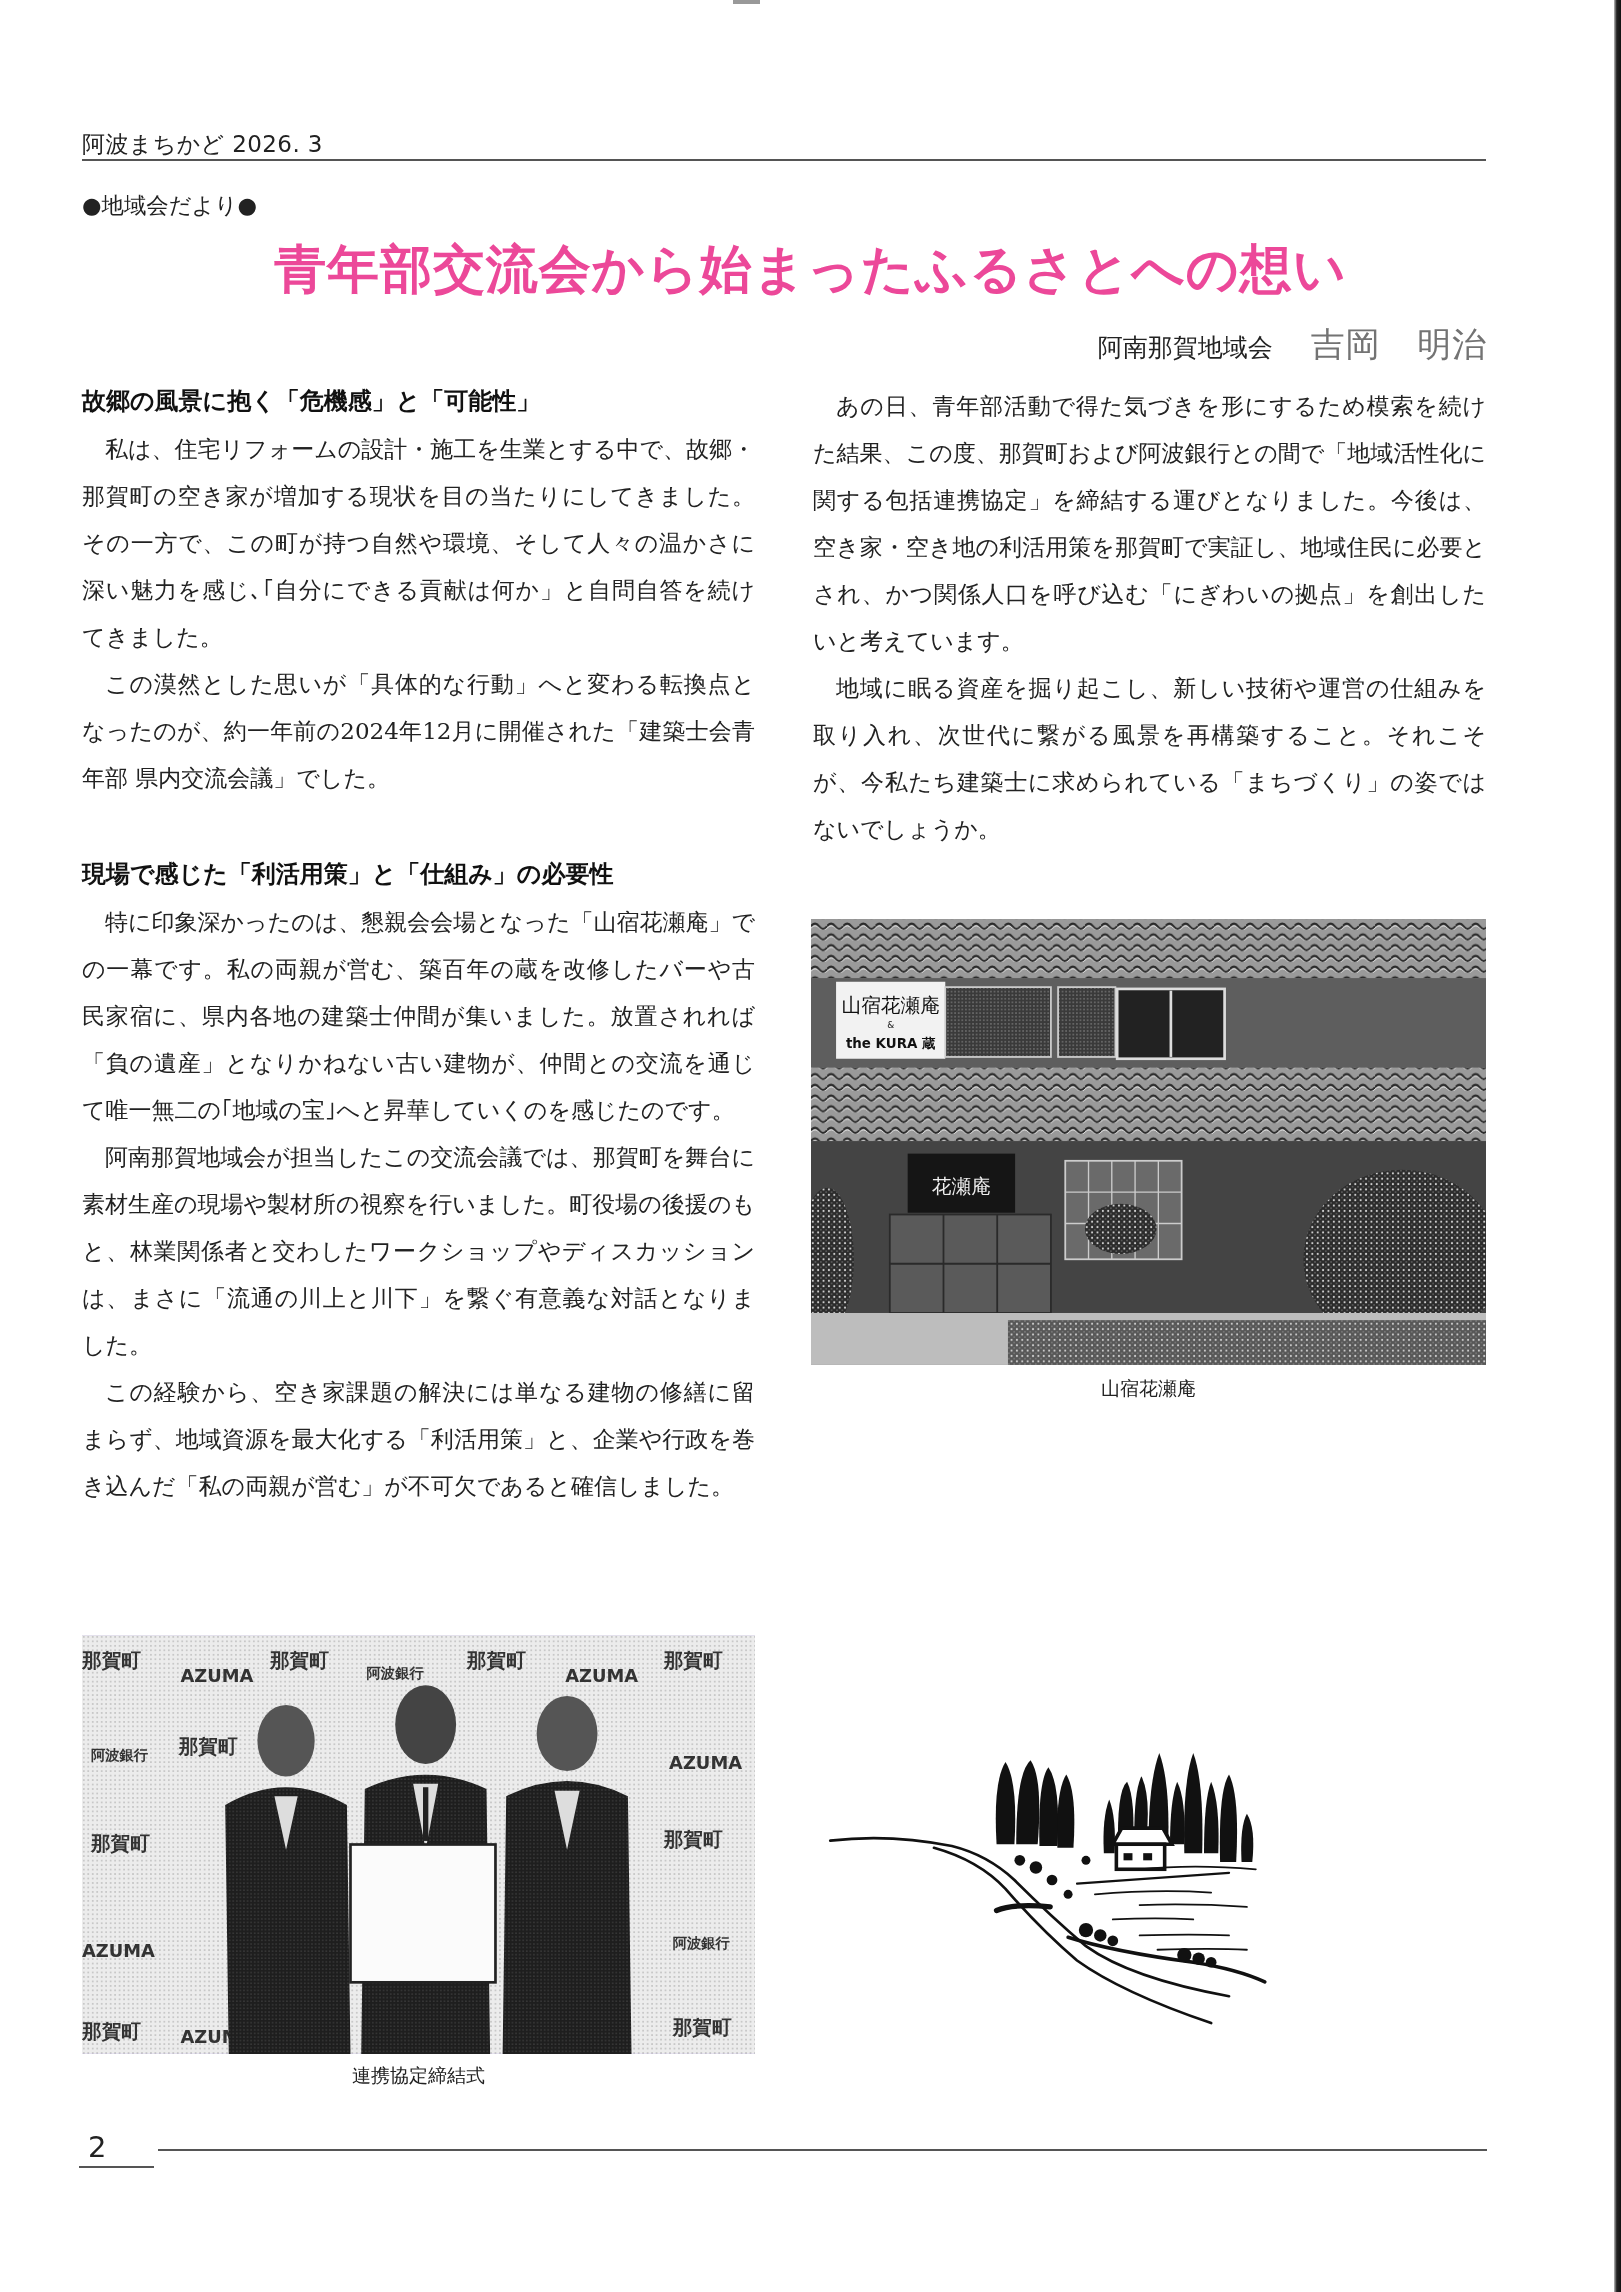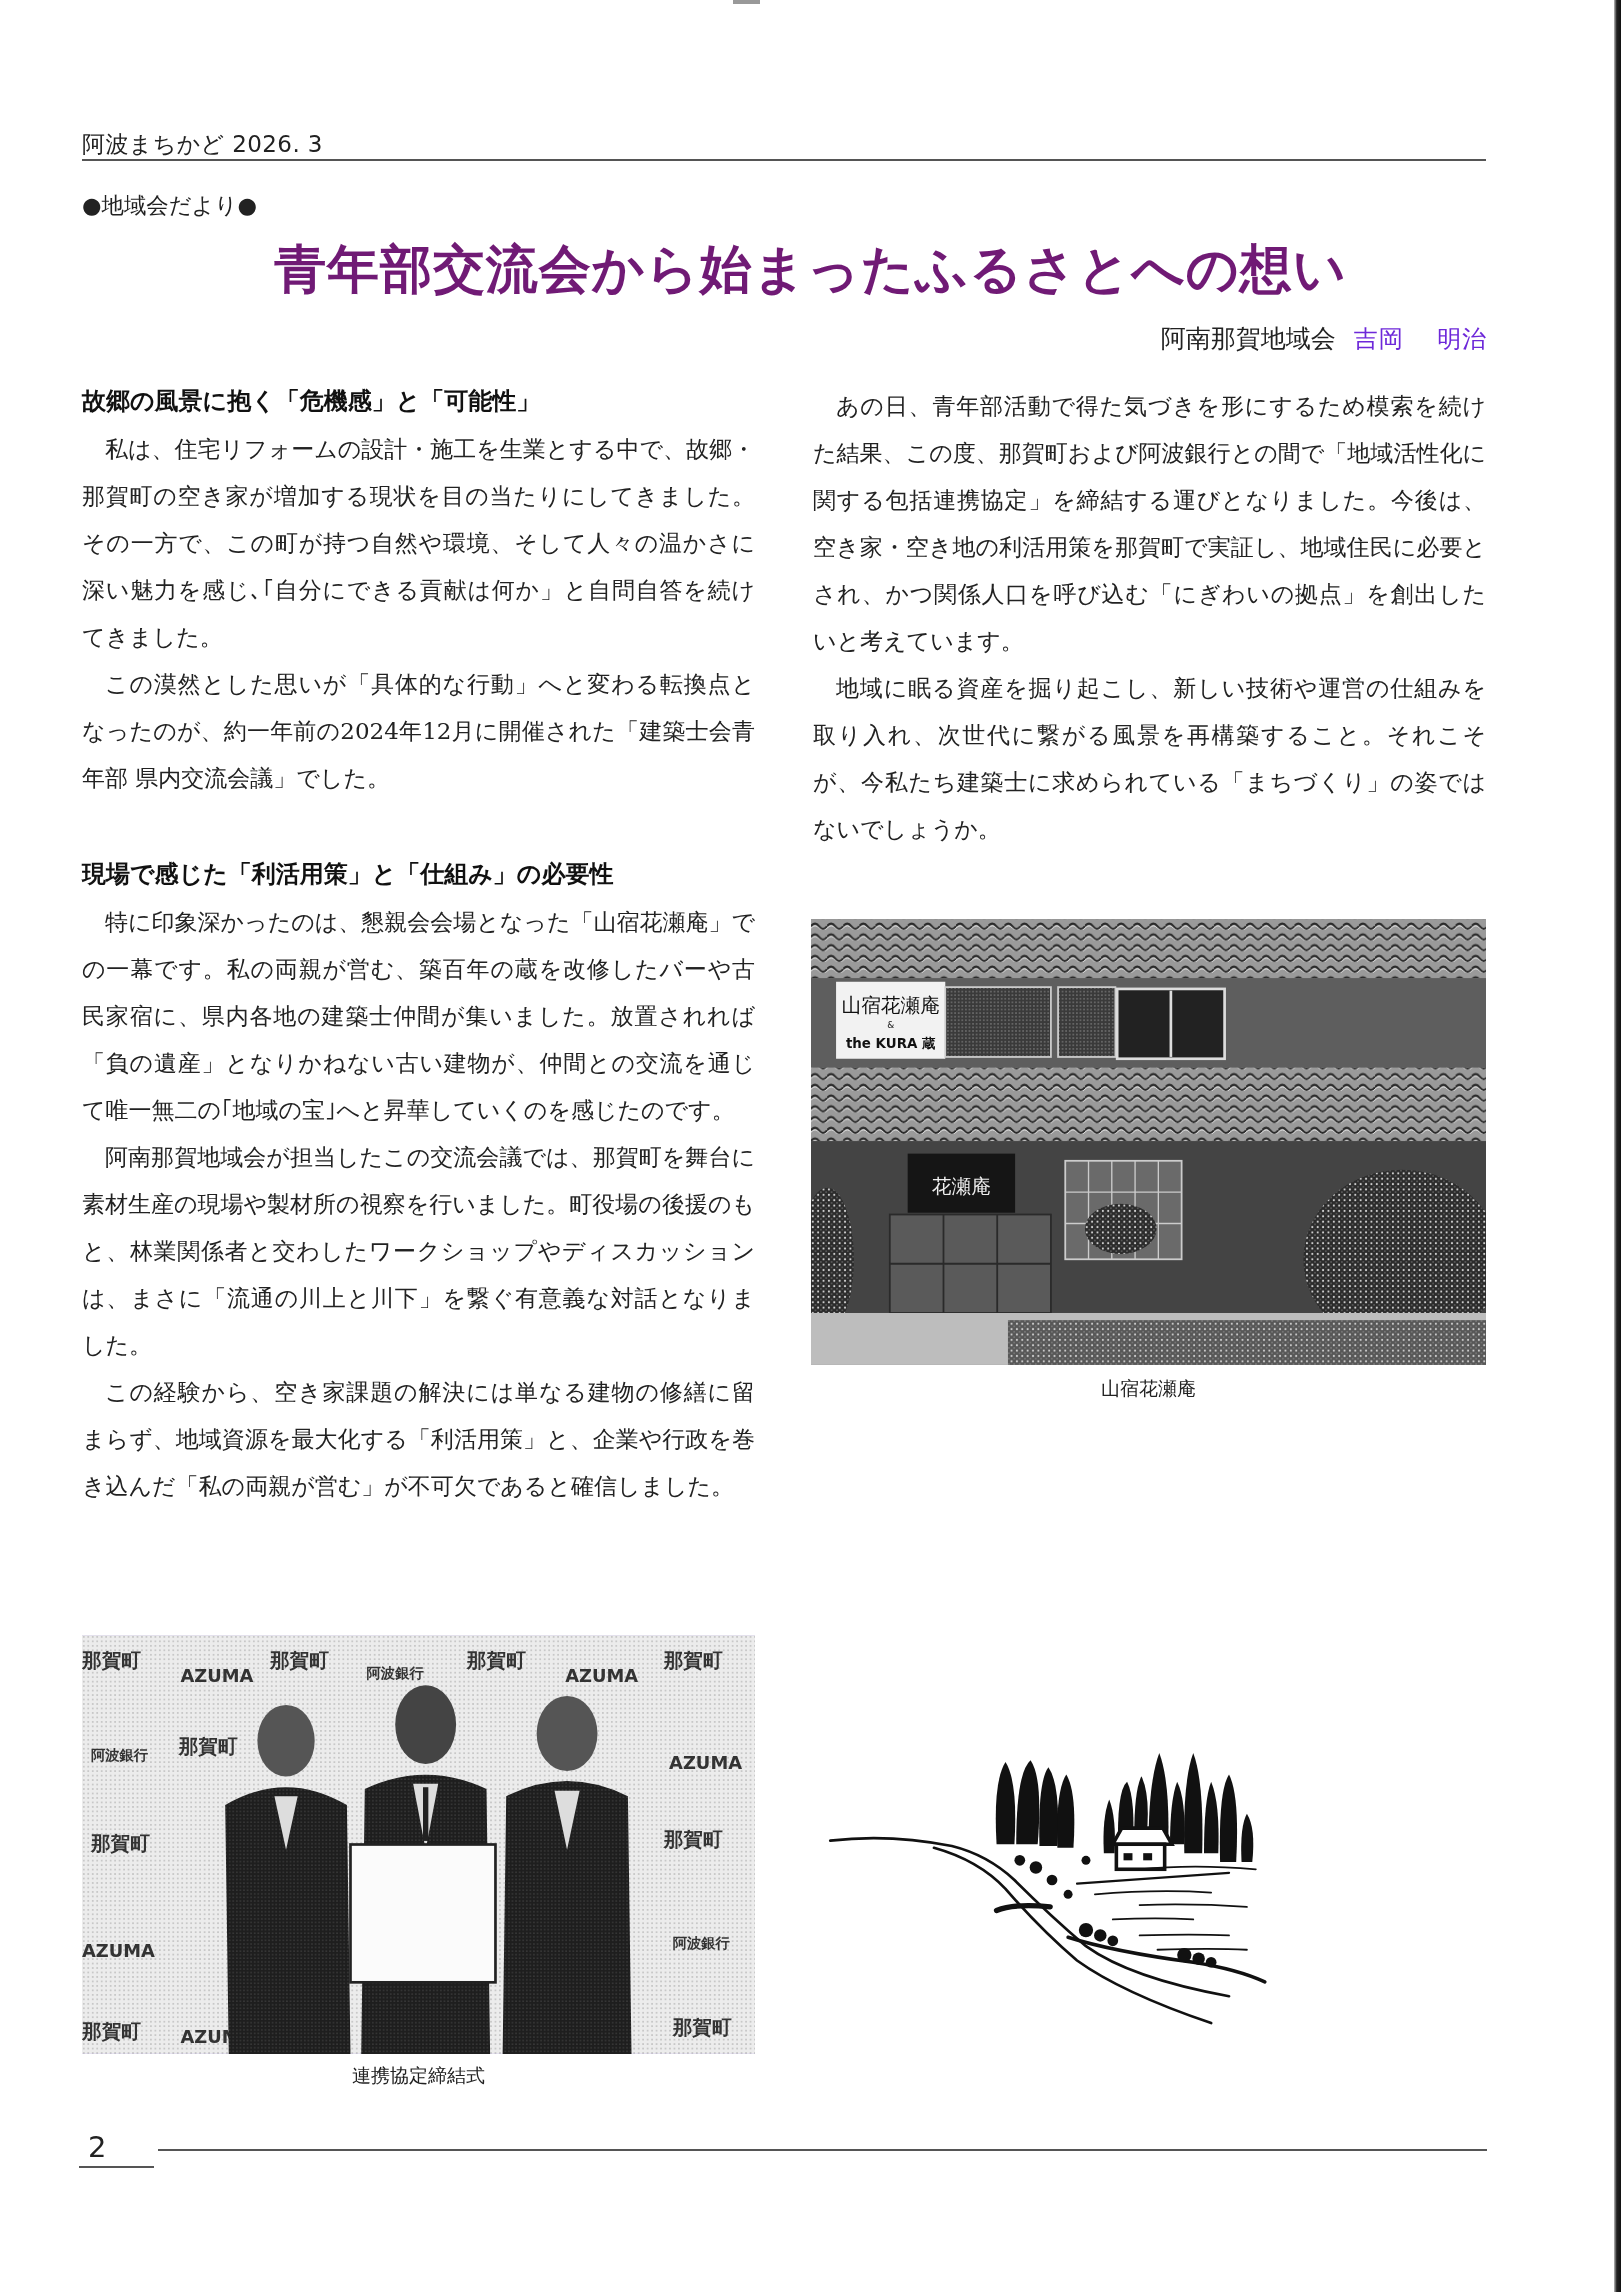--- a/index.html
+++ b/index.html
@@ -23,28 +23,28 @@
     .head-rule {
       position: absolute; left: 82px; top: 159px; width: 1404px; height: 1.8px; background: #555;
     }
     .section-tag {
       position: absolute; left: 82px; top: 190px;
       font-family: "DejaVu Sans", "Liberation Sans", sans-serif;
       font-size: 22.4px; color: #222;
     }
     .article-title {
       position: absolute; left: 0; width: 1621px; top: 235px; text-align: center;
-      font-size: 52px; font-weight: bold; letter-spacing: 0.9px; color: #701a75;
+      font-size: 52px; font-weight: bold; letter-spacing: 0.9px; color: #ec4899;
     }
     .byline {
       position: absolute; right: 134px; top: 322px;
       display: flex; align-items: baseline; gap: 18px;
     }
     .byline .org { font-size: 25px; color: #222; }
-    .byline .author { font-size: 24px; color: #6d28d9; letter-spacing: 0.9px; word-spacing: 25px; }
+    .byline .author { font-size: 34px; color: #737373; letter-spacing: 0.9px; word-spacing: 25px; margin-left: 20px; }
 
     .col { position: absolute; width: 673px; }
     .col-left { left: 82px; top: 383px; }
     .col-right { left: 813px; top: 383px; }
 
     .subhead {
       font-family: "DejaVu Sans", "Liberation Sans", sans-serif;
       font-size: 24px; font-weight: bold; line-height: 36px; margin: 0 0 7.2px 0; color: #111;
     }
     .para {

